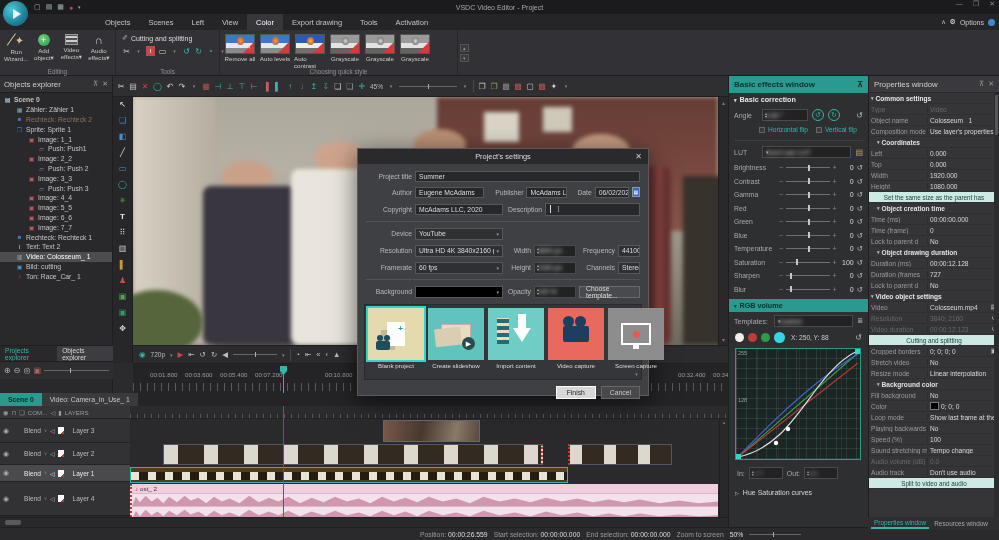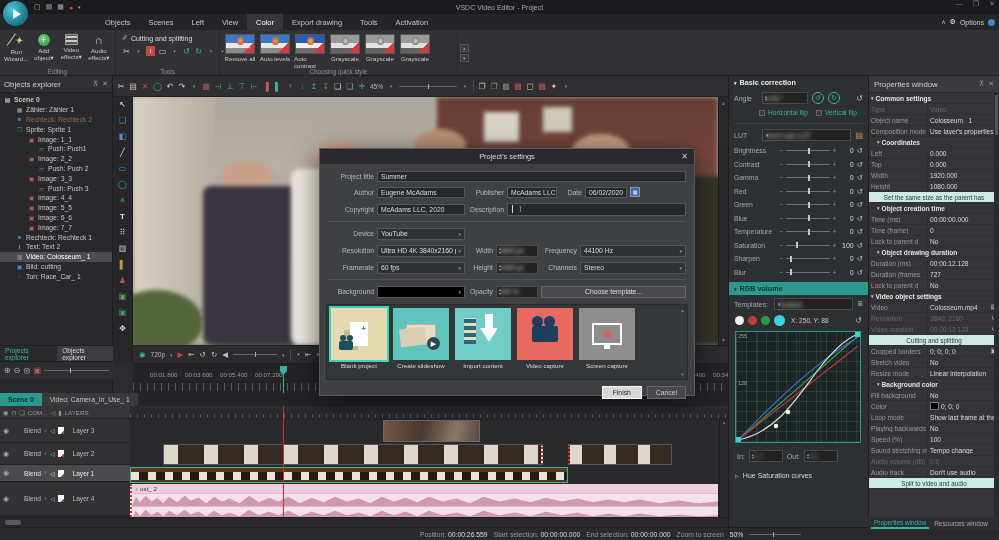--- a/index.html
+++ b/index.html
@@ -174,21 +174,21 @@
   .psub::before{content:"▾";font-size:5px;margin-right:2px;color:#bbb}
   .pbtn{background:#cde9e4;color:#1a3a36;justify-content:center;font-size:6.3px}
   .prow.swatch .pv::before{content:"";display:inline-block;width:7px;height:6px;background:#000;border:1px solid #777;margin-right:2px;vertical-align:-1px}
   .pscroll{position:absolute;right:0;top:17px;width:5px;bottom:0;background:#2c2c2e}
   .pscroll i{position:absolute;top:2px;left:1px;width:3px;height:40px;background:#55555a}
   .righttabs{left:868px;top:517px;width:131px;height:13px;background:#2e2e30;display:flex;align-items:center;gap:2px;padding:0 3px}
   .rtab{font-size:6.4px;padding:1px 3px}
   .rtab.active{color:#35b5a8;border-bottom:2px solid #35b5a8}
   .rtab.idle{color:#a8a8a8}
   
-  .dialog{left:319px;top:148px;width:376px;height:248px;background:#3e4043;border:1px solid #5a5a5e;box-shadow:0 6px 24px rgba(0,0,0,.6);z-index:30}
+  .dialog{left:357px;top:148px;width:292px;height:248px;background:#3e4043;border:1px solid #5a5a5e;box-shadow:0 6px 24px rgba(0,0,0,.6);z-index:30}
   .dtitle{height:15px;background:#2a2a2c;display:flex;align-items:center;justify-content:center;color:#ddd;font-size:7.4px;position:relative}
   .dtitle .dx{position:absolute;right:6px;color:#ccc;font-size:8px}
   .drow{display:flex;align-items:center;gap:3px;padding:2.5px 8px}
   .dlbl{color:#b8b8b8;text-align:right;flex:none;font-size:6.8px}
   .dinp{background:#26282a;border:1px solid #55575a;color:#ddd;height:11px;display:flex;align-items:center;padding:0 3px;font-size:6.8px;overflow:hidden;white-space:nowrap}
   .dsel{background:#2e3032;border:1px solid #55575a;color:#ddd;height:12px;display:flex;align-items:center;padding:0 3px;font-size:6.8px;overflow:hidden;white-space:nowrap}
   .dsel .ar{margin-left:auto;color:#999;font-size:5px;padding-left:2px}
   .ddiv{height:1px;background:#515356;margin:3px 8px}
   .cal{width:10px;height:10px;background:#3a6ab8;border:1px solid #89a;color:#fff;font-size:5px;text-align:center;line-height:9px}
   .dbtn{background:#4a4a4e;border:1px solid #6a6a6e;color:#ddd;height:12px;display:flex;align-items:center;justify-content:center;font-size:6.8px;padding:0 6px}
@@ -645,20 +645,25 @@
       <span><span class="stl">Start selection:</span> <span class="stv">00:00:00.000</span></span>
       <span><span class="stl">End selection:</span> <span class="stv">00:00:00.000</span></span>
       <span><span class="stl">Zoom to screen</span> <span class="stv"></span></span>
       <span><span class="stl"></span> <span class="stv">50%</span></span>
     <div class="strack">
         <i></i>
       </div>
   </div>
 
   <div class="abs effects">
+    <div class="effhead">
+        <span>Basic effects window</span>
+        <span class="sp"></span>
+        <span>⊼</span>
+      </div>
     <div class="effsec">
         <span style="font-size:5px">▾</span>
         <span>Basic correction</span>
       </div>
     <div class="angle-row">
       <span class="albl">Angle</span>
       <div class="spinbox" style="width:46px">
           <span class="v">0.00 °</span>
           <span class="spinarr">
             <span>▴</span>

